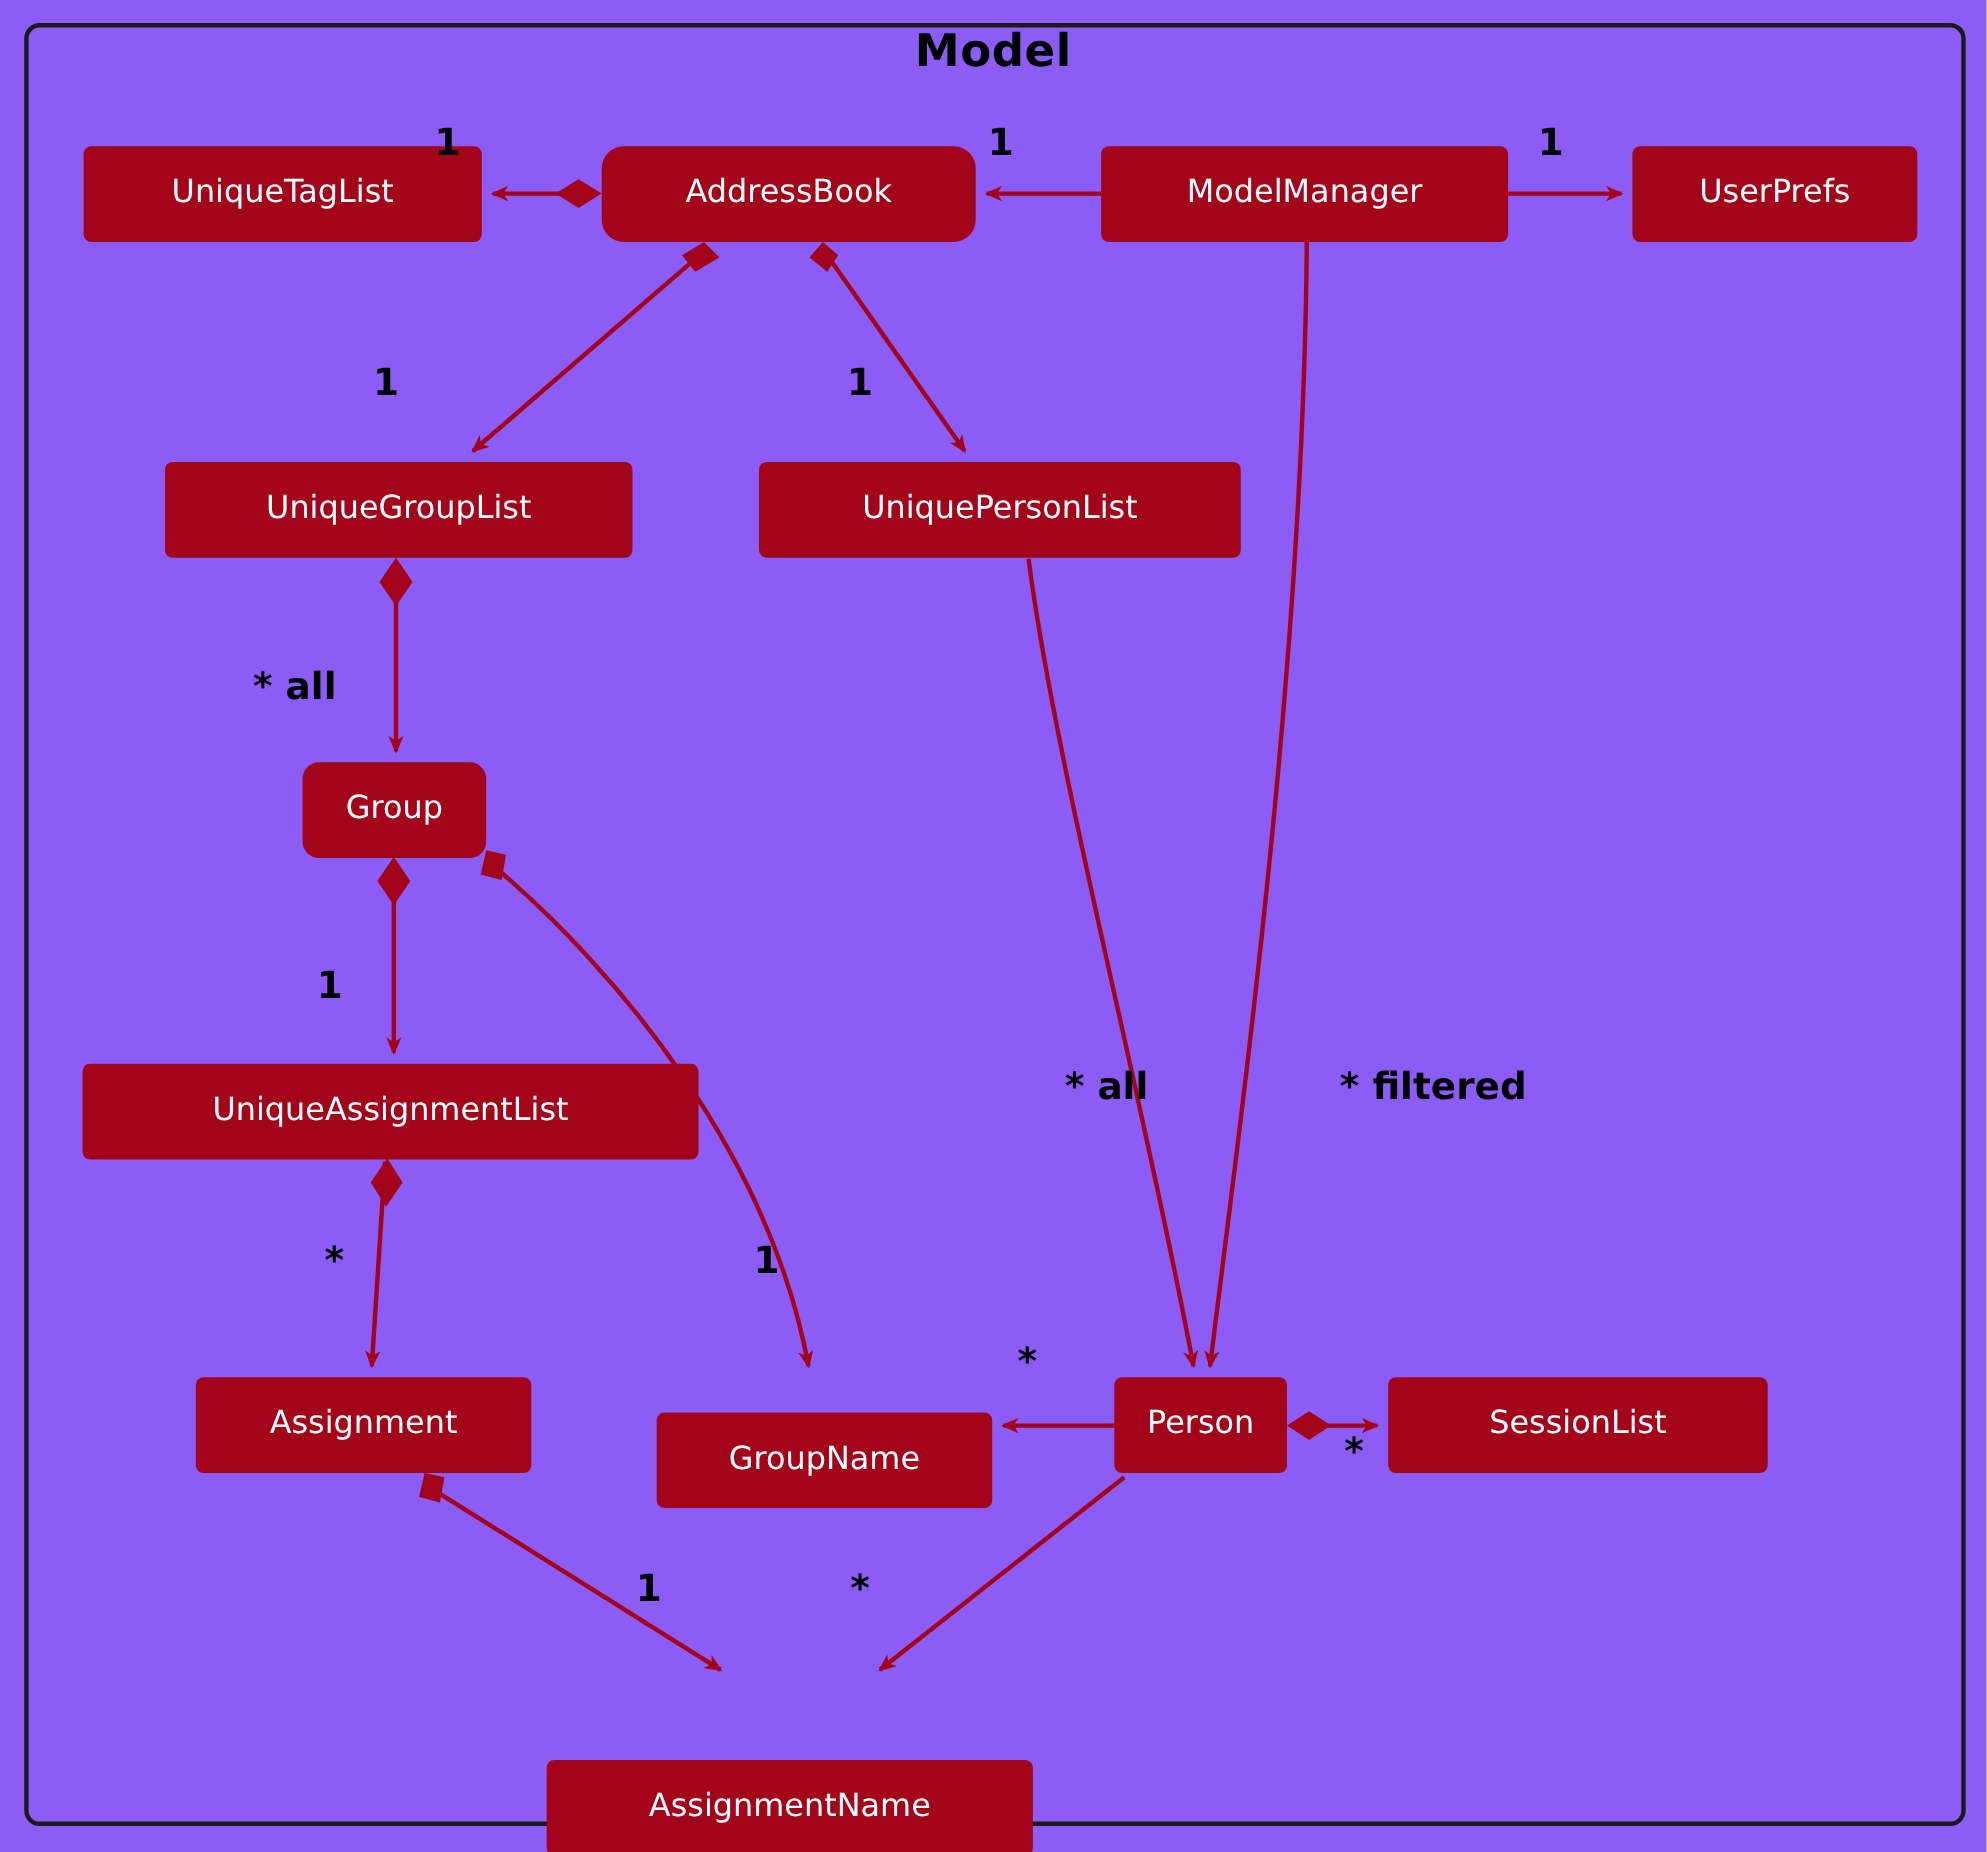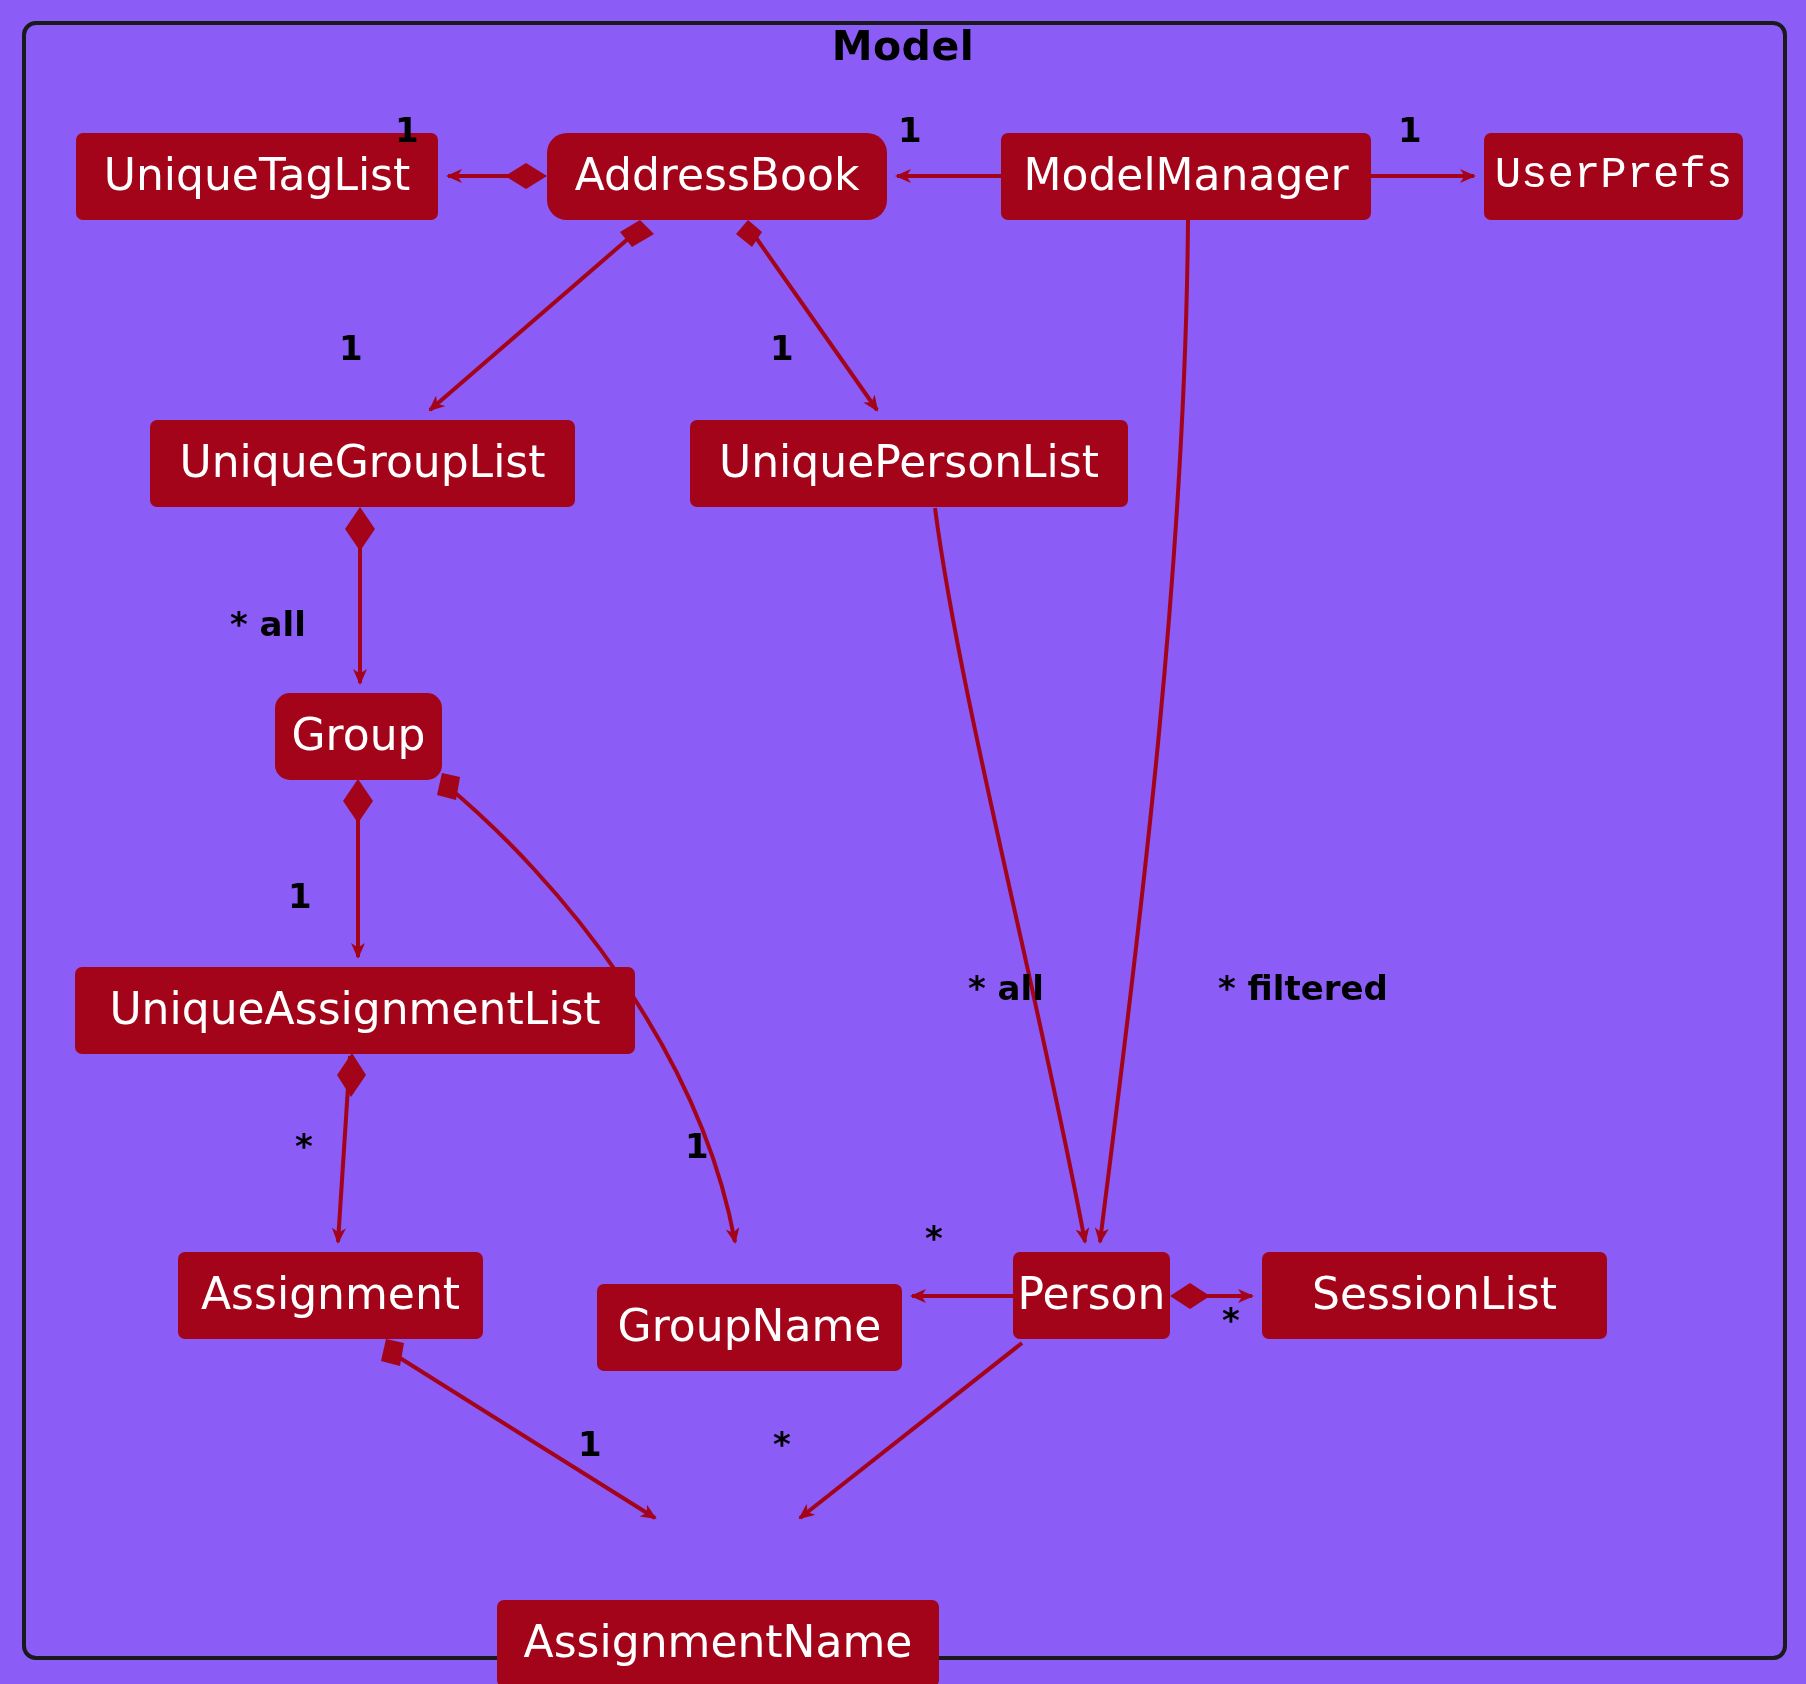--- a/index.html
+++ b/index.html
@@ -48,21 +48,21 @@
     pointer-events: none;
   }
   .node {
     position: absolute;
     background: #A30419;
     color: #ffffff;
     border-radius: 7px;
     display: flex;
     align-items: center;
     justify-content: center;
-    font-size: 44px;
+    font-size: 29px;
     font-weight: normal;
     line-height: 1;
     white-space: nowrap;
     font-family: "DejaVu Sans", sans-serif;
     box-sizing: border-box;
     padding-bottom: 4px;
   }
   .mult {
     position: absolute;
     font-size: 34px;
@@ -135,21 +135,21 @@
   </div>
 
   <div class="node" style="left:547px; top:133px; width:340px; height:87px;border-radius:20px;">
     <span>AddressBook</span>
   </div>
 
   <div class="node" style="left:1001px; top:133px; width:370px; height:87px;">
     <span>ModelManager</span>
   </div>
 
-  <div class="node" style="left:1484px; top:133px; width:259px; height:87px;font-family:Liberation Mono, monospace;">
+  <div class="node" style="left:1484px; top:133px; width:259px; height:87px;">
     <span>UserPrefs</span>
   </div>
 
   <div class="node" style="left:150px; top:420px; width:425px; height:87px;">
     <span>UniqueGroupList</span>
   </div>
 
   <div class="node" style="left:690px; top:420px; width:438px; height:87px;">
     <span>UniquePersonList</span>
   </div>

